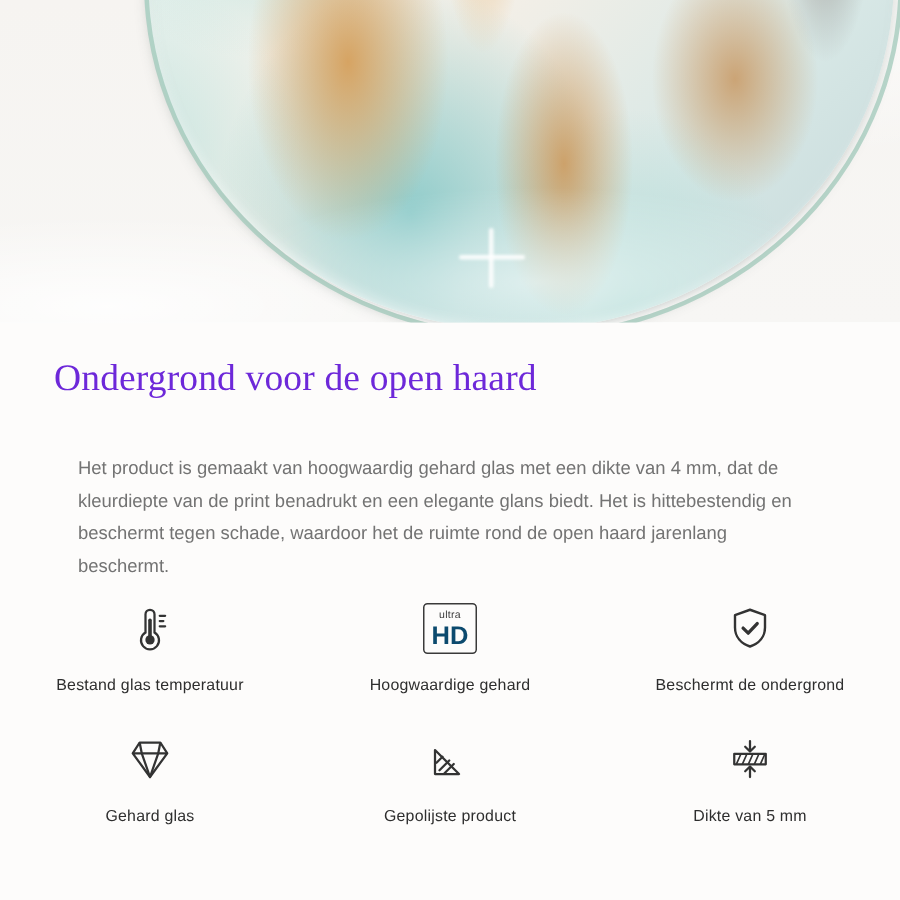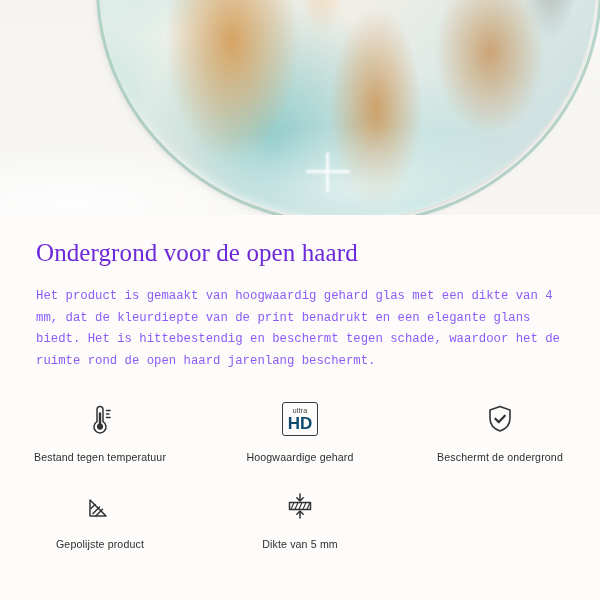--- a/index.html
+++ b/index.html
@@ -136,27 +136,26 @@
     font-size: 25px;
     line-height: 31px;
     font-weight: 400;
     color: #6d28d9;
     letter-spacing: 0.1px;
   }
   .headline .line2 {
     display: block;
   }
   .body-copy {
-    margin: 0;
+    margin: 16px;
     padding: 18px 36px 0 36px;
     font-size: 12.3px;
     line-height: 21.5px;
-    color: #8b5cf6;
+    color: #737373;
     max-width: 540px;
-    font-family: Liberation Mono, monospace;
   }
 
   
   .features {
     position: absolute;
     left: 0;
     top: 390px;
     width: 600px;
     display: grid;
     grid-template-columns: repeat(3, 1fr);
@@ -231,21 +230,21 @@
 
     <div class="feature">
       <div class="feature-icon">
         <svg width="40" height="40" viewBox="0 0 40 40" fill="none" stroke="#333" stroke-width="1.5" stroke-linecap="round">
           <path d="M20 7.5a3 3 0 0 1 3 3v12.2a6 6 0 1 1-6 0V10.5a3 3 0 0 1 3-3z"></path>
           <path d="M20 14.5v10.4" stroke-width="2.4"></path>
           <circle cx="20" cy="27.6" r="3.1" fill="#333" stroke="none"></circle>
           <path d="M26.5 11.5h3.6M26.5 15h2.4M26.5 18.5h3.6"></path>
         </svg>
       </div>
-      <div class="feature-label">Bestand tegen temperatuur</div>
+      <div class="feature-label">Bestand glas temperatuur</div>
     </div>
 
     <div class="feature">
       <div class="feature-icon">
         <div class="hd-badge">
           <span class="ultra">ultra</span>
           <span class="hd">HD</span>
         </div>
       </div>
       <div class="feature-label">Hoogwaardige gehard</div>
@@ -254,20 +253,30 @@
     <div class="feature">
       <div class="feature-icon">
         <svg width="40" height="40" viewBox="0 0 40 40" fill="none" stroke="#333" stroke-width="1.6" stroke-linecap="round" stroke-linejoin="round">
           <path d="M20 7.5l10 3.6v8.2c0 6.3-4.2 10.7-10 12.7-5.8-2-10-6.4-10-12.7v-8.2z"></path>
           <path d="M15.4 19.7l3.4 3.4 6-6.4" stroke-width="2.2"></path>
         </svg>
       </div>
       <div class="feature-label">Beschermt de ondergrond</div>
     </div>
 
+    <div class="feature">
+      <div class="feature-icon">
+        <svg width="40" height="40" viewBox="0 0 40 40" fill="none" stroke="#333" stroke-width="1.5" stroke-linejoin="round">
+          <path d="M8.5 16.2h23L20 32z"></path>
+          <path d="M8.5 16.2l4.6-7.2h13.8l4.6 7.2"></path>
+          <path d="M13.1 9l1.4 7.2M26.9 9l-1.4 7.2M14.5 16.2L20 32l5.5-15.8"></path>
+        </svg>
+      </div>
+      <div class="feature-label">Gehard glas</div>
+    </div>
 
     <div class="feature">
       <div class="feature-icon">
         <svg width="40" height="40" viewBox="0 0 40 40" fill="none" stroke="#333" stroke-width="1.5" stroke-linejoin="round" stroke-linecap="round">
           <path d="M10 30V14L26 30z"></path>
           <path d="M13 27.5l6.5-6.5M16 29.8l6.5-6.5M11 22.5l4-4"></path>
         </svg>
       </div>
       <div class="feature-label">Gepolijste product</div>
     </div>

